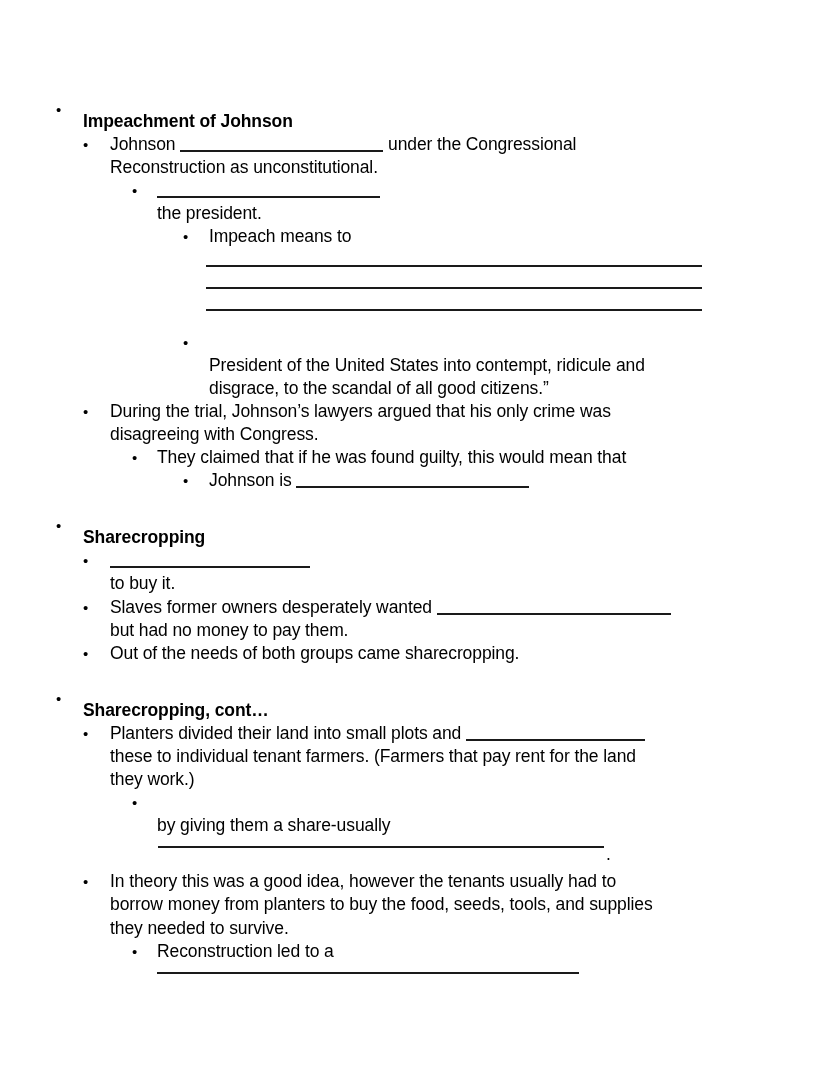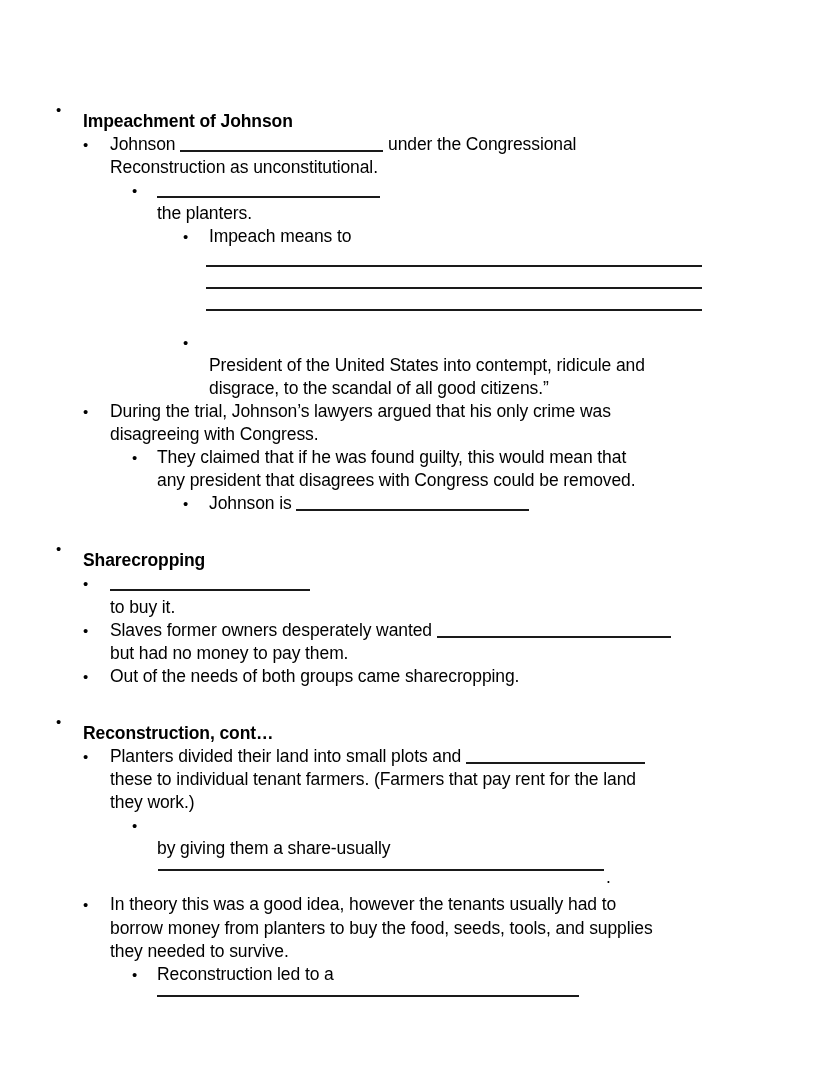--- a/index.html
+++ b/index.html
@@ -114,21 +114,21 @@
         <span class="blank" style="width:203px"></span>
         <span>under the Congressional</span><br>
         <span>Reconstruction as unconstitutional.</span>
       </span>
     </div>
 
     <div class="item lvl3">
       <span class="bullet">•</span>
       <span class="item-text">
         <span class="blank" style="width:223px"></span><br>
-        <span>the planters.</span>
+        <span>the president.</span>
       </span>
     </div>
 
     <div class="item lvl4">
       <span class="bullet">•</span>
       <span class="item-text">Impeach means to</span>
     </div>
 
     <div class="gap-md"></div>
 
@@ -156,21 +156,20 @@
       <span class="item-text">
         <span>During the trial, Johnson’s lawyers argued that his only crime was</span><br>
         <span>disagreeing with Congress.</span>
       </span>
     </div>
 
     <div class="item lvl3">
       <span class="bullet">•</span>
       <span class="item-text">
         <span>They claimed that if he was found guilty, this would mean that</span><br>
-        <span>any president that disagrees with Congress could be removed.</span>
       </span>
     </div>
 
     <div class="item lvl4">
       <span class="bullet">•</span>
       <span class="item-text">
         <span>Johnson is</span>
         <span class="blank" style="width:233px"></span>
       </span>
     </div>
@@ -201,21 +200,21 @@
 
     <div class="item lvl2">
       <span class="bullet">•</span>
       <span class="item-text">Out of the needs of both groups came sharecropping.</span>
     </div>
 
     <div class="gap-lg"></div>
 
     <div class="item lvl1">
       <span class="bullet">•</span>
-      <span class="item-text bold">Reconstruction, cont…</span>
+      <span class="item-text bold">Sharecropping, cont…</span>
     </div>
 
     <div class="item lvl2">
       <span class="bullet">•</span>
       <span class="item-text">
         <span>Planters divided their land into small plots and</span>
         <span class="blank" style="width:179px"></span><br>
         <span>these to individual tenant farmers. (Farmers that pay rent for the land</span><br>
         <span>they work.)</span>
       </span>

